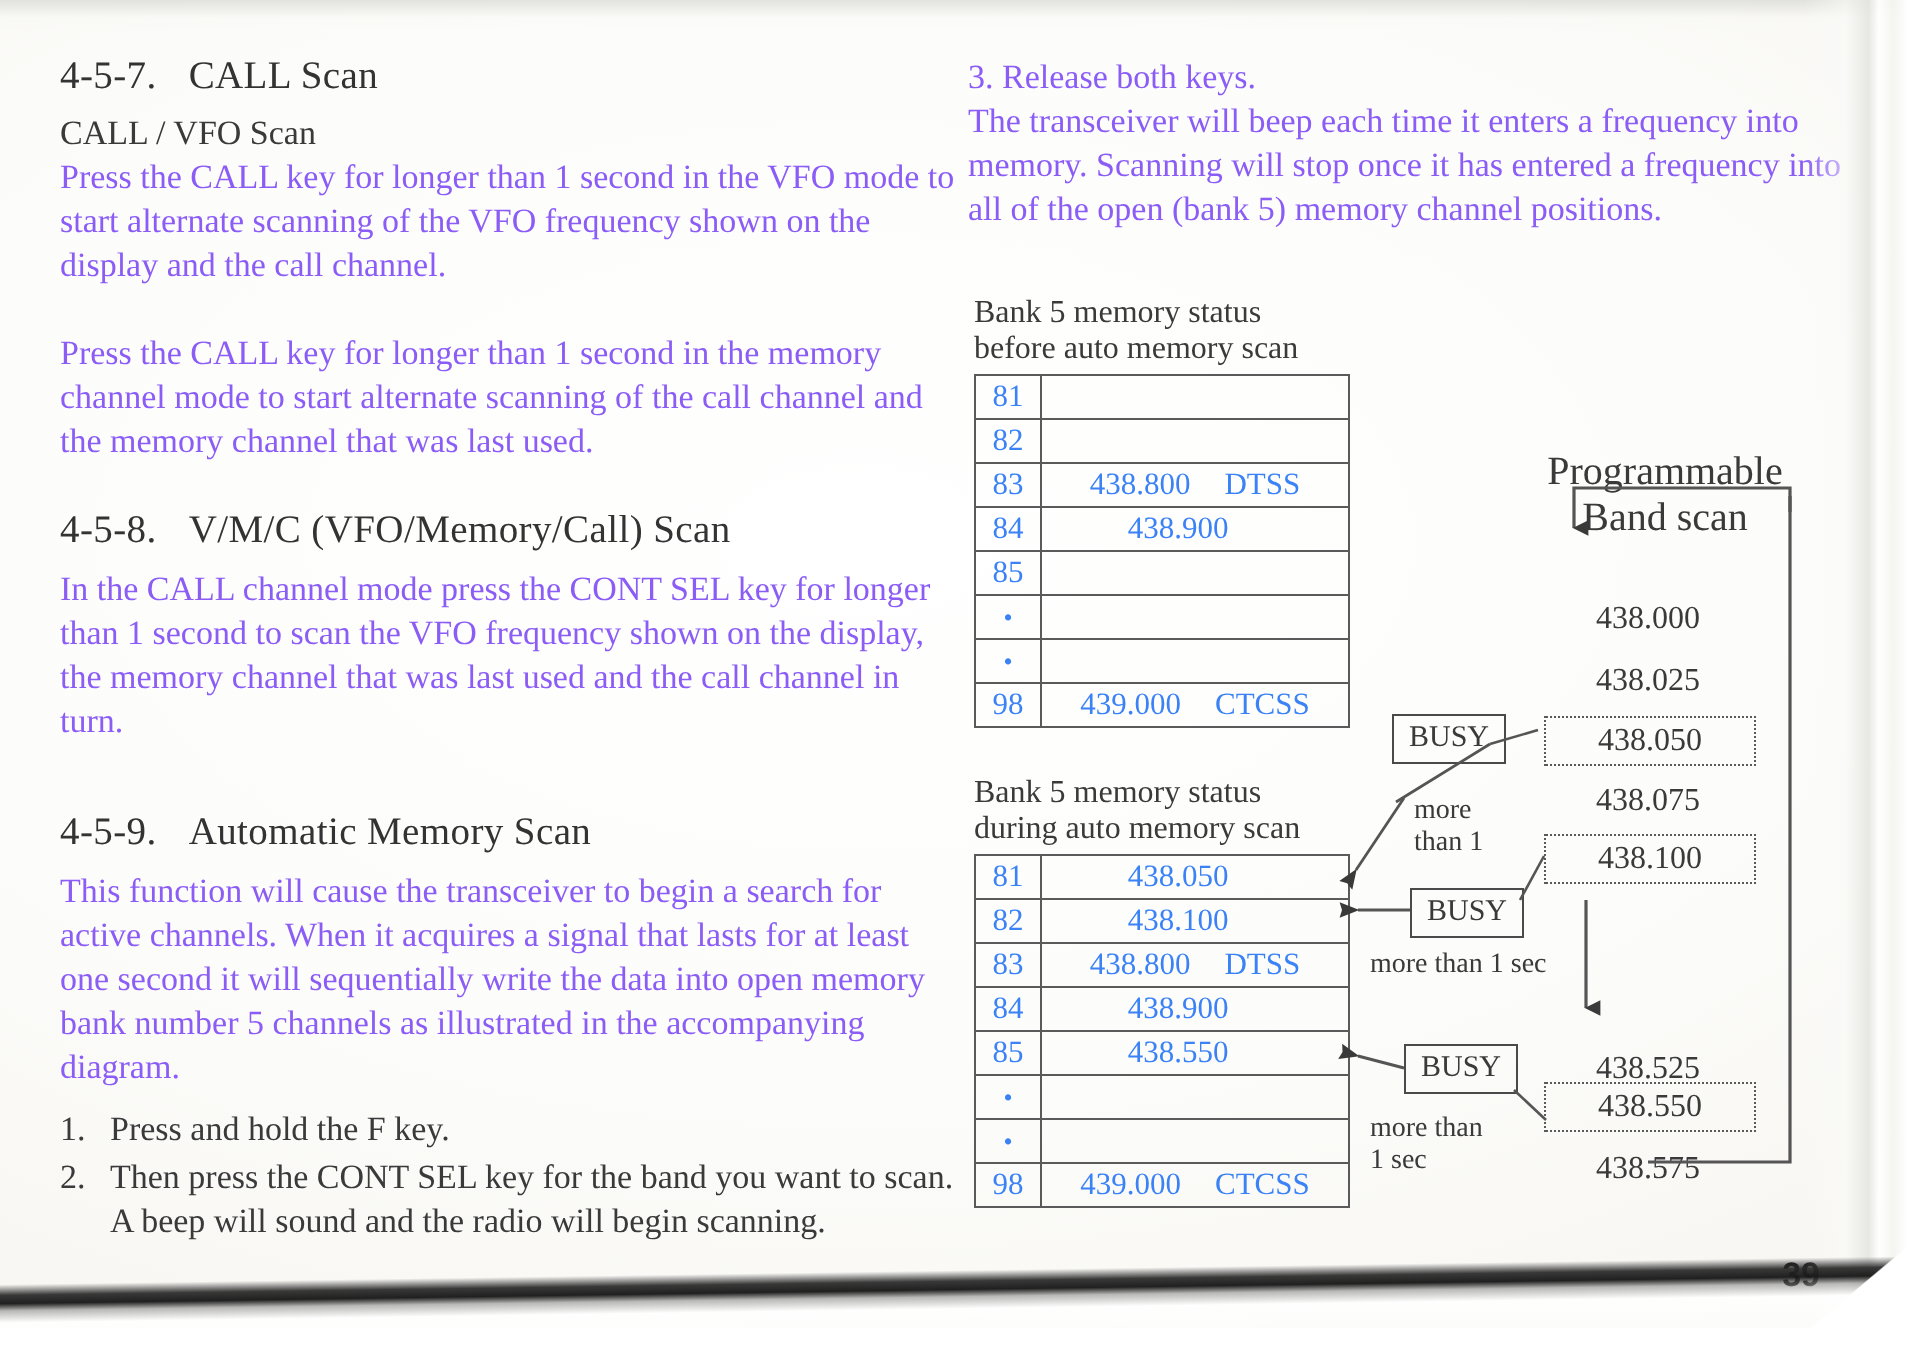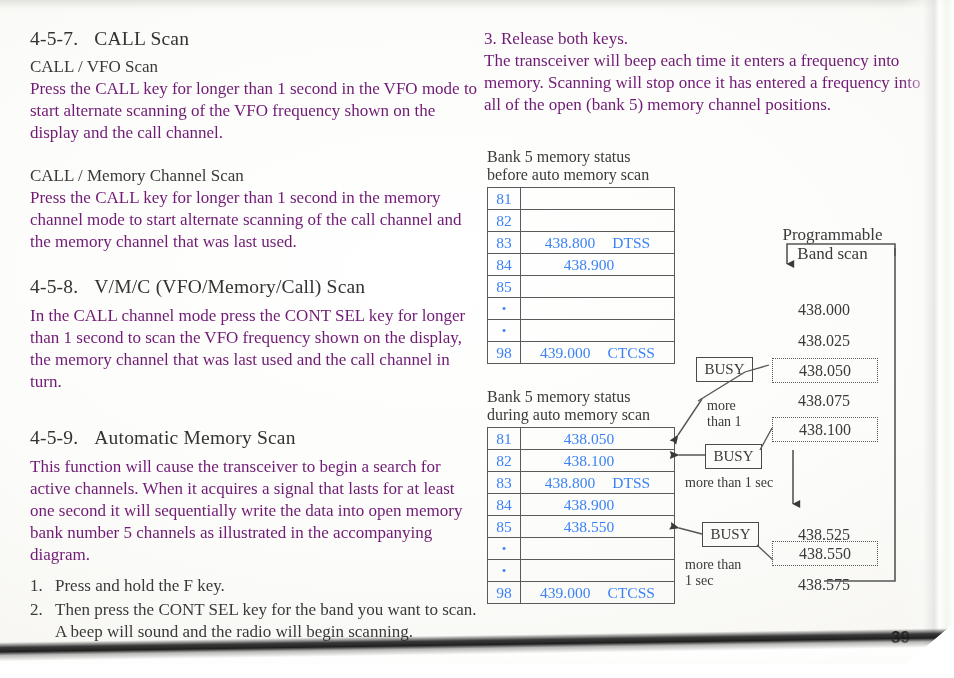--- a/index.html
+++ b/index.html
@@ -95,21 +95,21 @@
   h3.sub-head {
     font-size: 17px;
     font-weight: normal;
     margin: 0 0 1px 0;
     color: #3a3a3a;
   }
   p.body {
     font-size: 17px;
     line-height: 1.30;
     margin: 0;
-    color: #701a75;
+    color: #8b5cf6;
   }
   .gap-md { height: 22px; }
   .gap-lg { height: 34px; }
 
   ol.steps {
     margin: 9px 0 0 0;
     padding: 0;
     list-style: none;
     font-size: 17px;
     line-height: 1.30;
@@ -157,21 +157,21 @@
   .tbl1 { position: absolute; left: 487px; top: 148px; }
   .tbl2 { position: absolute; left: 487px; top: 388px; }
 
   
   .bandscan { position: absolute; left: 660px; top: 225px; width: 294px; height: 395px; }
   .bs-title {
     position: absolute;
     left: 100px; top: 0;
     width: 145px;
     text-align: center;
-    font-size: 17px;
+    font-size: 20px;
     line-height: 1.13;
     color: #3a3a3a;
   }
   .freq-item {
     position: absolute;
     left: 112px;
     width: 104px;
     text-align: center;
     font-size: 16px;
     color: #3a3a3a;
@@ -228,21 +228,20 @@
 
     <h2 class="sec-head">
       <span class="num">4-5-7.</span><span>CALL Scan</span>
     </h2>
 
     <h3 class="sub-head">CALL / VFO Scan</h3>
     <p class="body">Press the CALL key for longer than 1 second in the VFO mode to start alternate scanning of the VFO frequency shown on the display and the call channel.</p>
 
     <div class="gap-md"></div>
 
-    <h3 class="sub-head">CALL / Memory Channel Scan</h3>
     <p class="body">Press the CALL key for longer than 1 second in the memory channel mode to start alternate scanning of the call channel and the memory channel that was last used.</p>
 
     <div class="gap-md"></div>
 
     <h2 class="sec-head">
       <span class="num">4-5-8.</span><span>V/M/C (VFO/Memory/Call) Scan</span>
     </h2>
     <p class="body">In the CALL channel mode press the CONT SEL key for longer than 1 second to scan the VFO frequency shown on the display, the memory channel that was last used and the call channel in turn.</p>
 
     <div class="gap-lg"></div>

